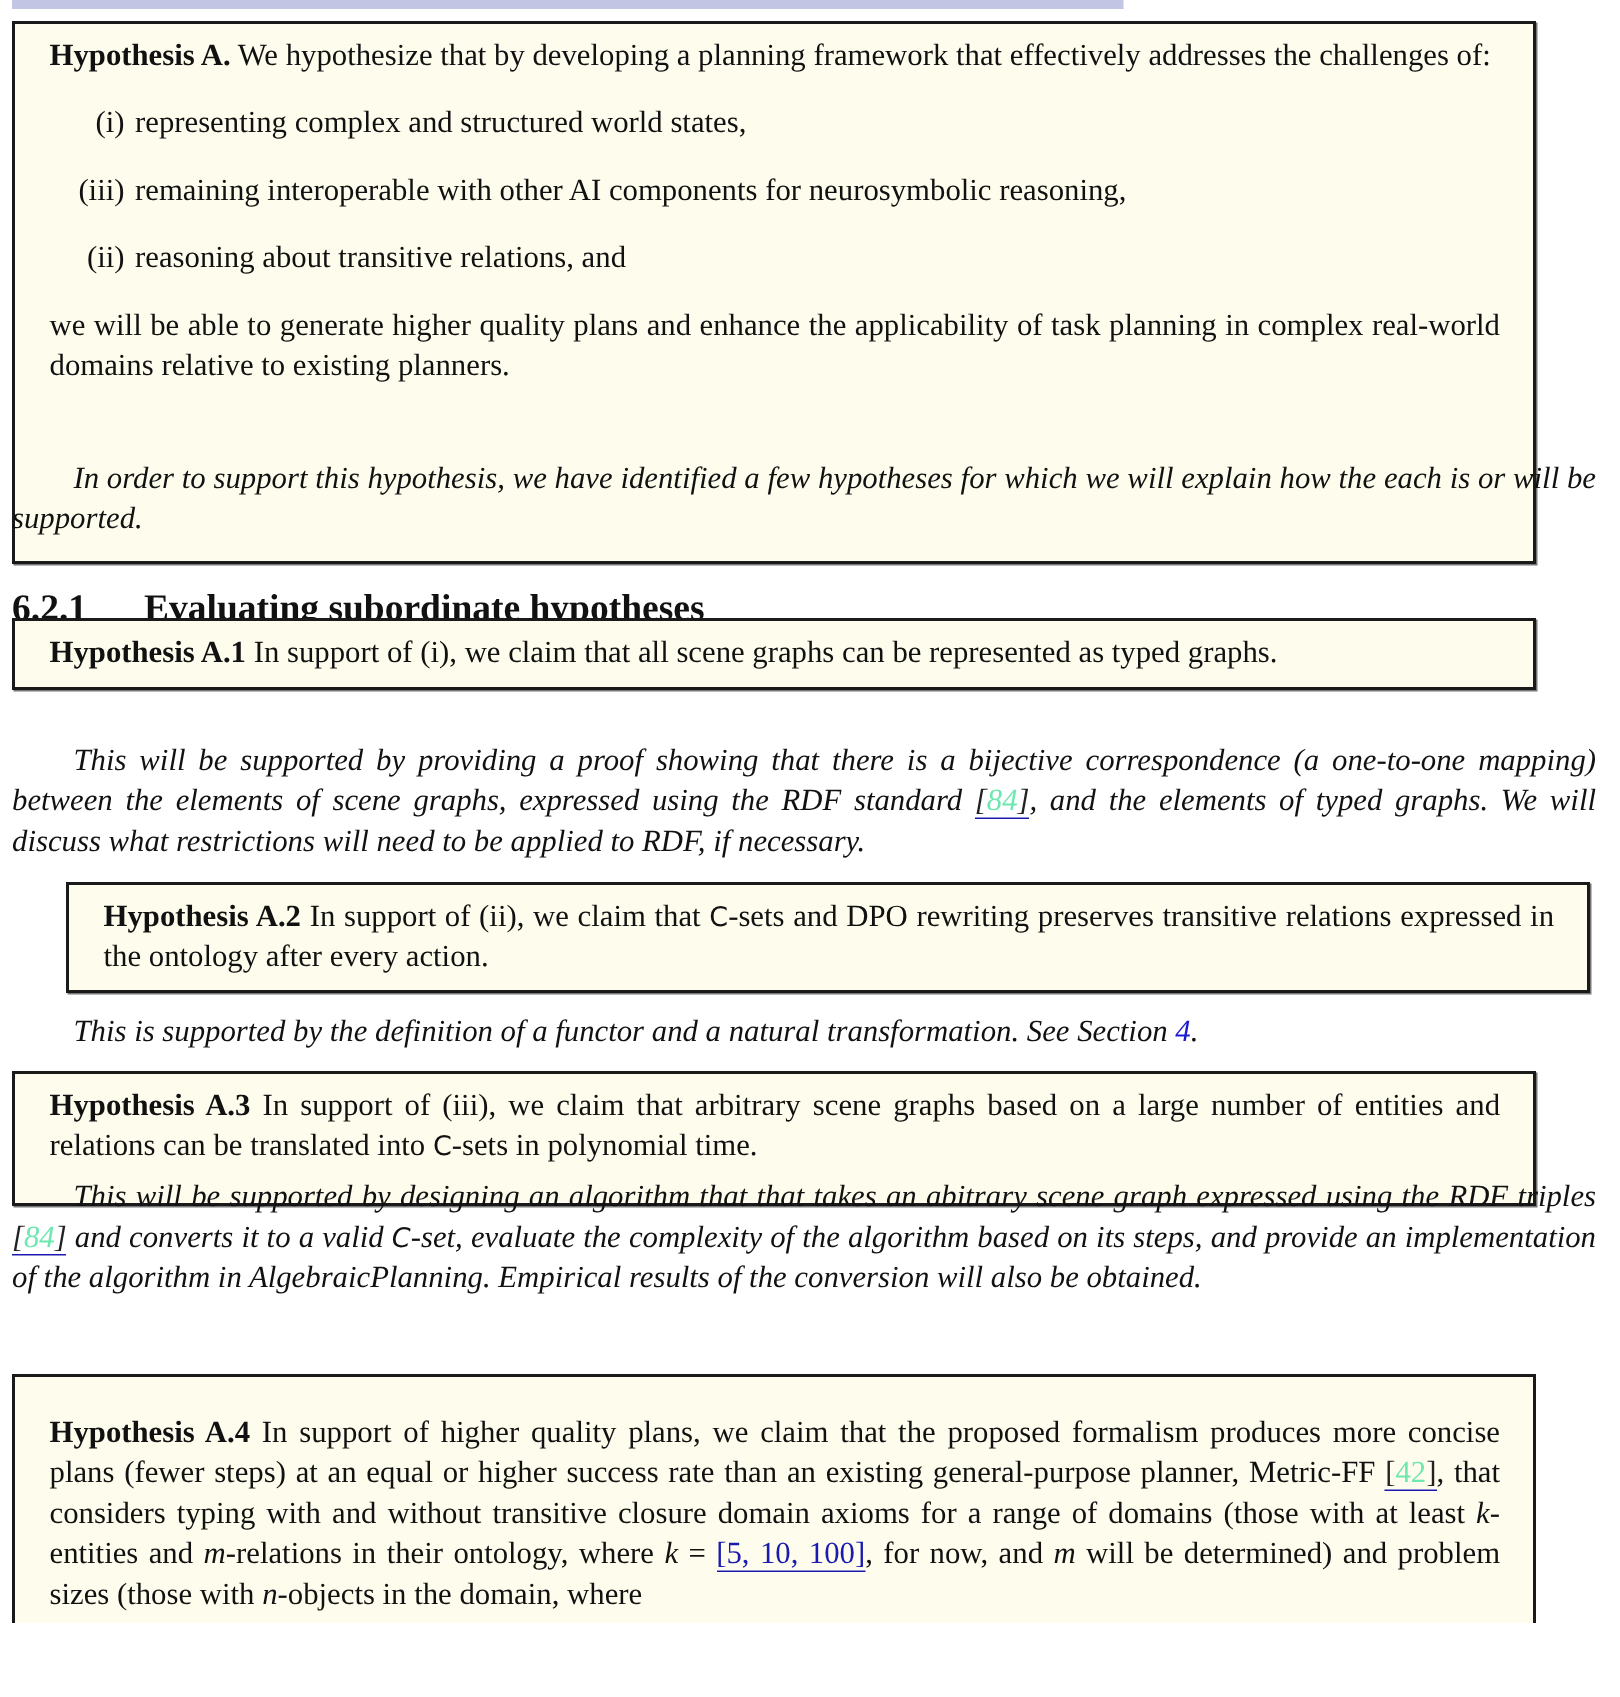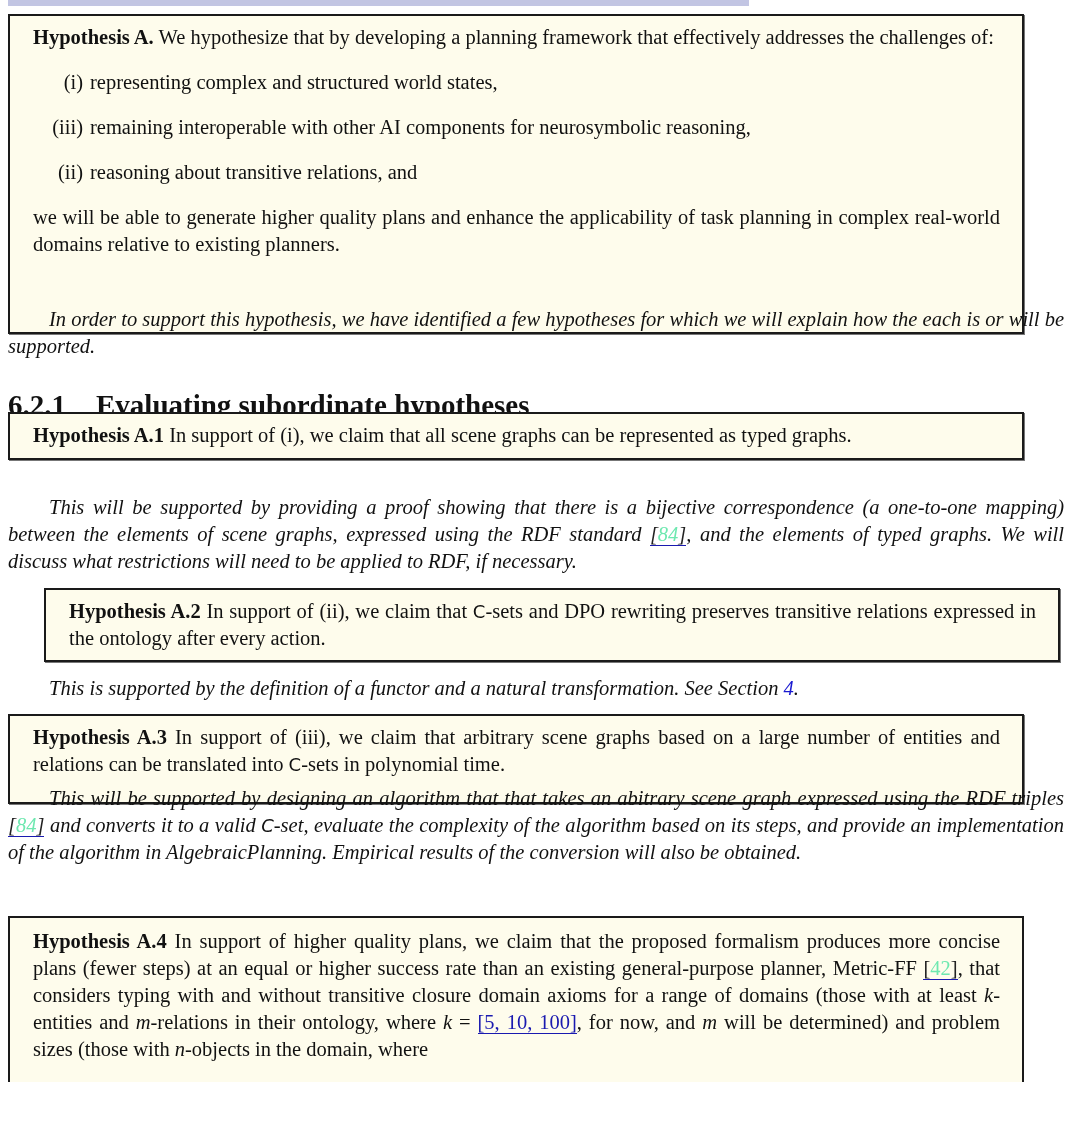--- a/index.html
+++ b/index.html
@@ -23,36 +23,36 @@
   .bold { font-weight: bold; }
   .list { margin: 0; padding: 0; list-style: none; }
   .list li { position: relative; padding-left: 57px; margin: 0; }
   .list .lbl { position: absolute; right: calc(100% - 50px); white-space: nowrap; }
   .para {
     position: absolute; left: 8px; width: 1056px; margin: 0;
     text-align: justify; text-indent: 41px; font-style: italic;
   }
   .heading {
     position: absolute; left: 8px; top: 392px; margin: 0;
-    font-weight: bold; font-size: 29px;
+    font-weight: bold; font-size: 25px;
   }
   .heading .num { display: inline-block; width: 88px; }
   .cite { color: #6ee8b0; border-bottom: 1.5px solid #1a1ab0; }
   .cite .br { color: #222; }
   .ref { color: #1a1ad0; }
   .refu { color: #1a1ab0; border-bottom: 1.5px solid #1a1ab0; }
   .sans { font-family: "DejaVu Sans", sans-serif; font-size: 18px; }
   i.m { font-style: italic; }
 </style>
 </head>
 <body>
 
 <div class="topbar"></div>
 
-<div class="hbox" style="top:14px; height:320px; padding-top:8px;">
+<div class="hbox" style="top:14px; height:362px; padding-top:8px;">
   <p>
     <span class="bold">Hypothesis A.</span>
     <span>We hypothesize that by developing a planning framework that effectively addresses the challenges of:</span>
   </p>
   <ul class="list" style="margin-top:18px;">
     <li style="margin-bottom:18px;">
       <span class="lbl">(i)</span>
       <span>representing complex and structured world states,</span>
     </li>
     <li style="margin-bottom:18px;">
@@ -106,21 +106,21 @@
   </p>
 </div>
 
 <p class="para" style="top:785px;">
   <span>This will be supported by designing an algorithm that that takes an abitrary scene graph expressed using the RDF triples</span>
   <a class="cite"><span class="br">[</span><span>84</span><span class="br">]</span></a>
   <span>and converts it to a valid</span>
   <span class="sans">C</span><span>-set, evaluate the complexity of the algorithm based on its steps, and provide an implementation of the algorithm in AlgebraicPlanning. Empirical results of the conversion will also be obtained.</span>
 </p>
 
-<div class="hbox open" style="top:916px; height:166px; padding-top:10px;">
+<div class="hbox open" style="top:916px; height:166px; padding-top:24px;">
   <p>
     <span class="bold">Hypothesis A.4</span>
     <span>In support of higher quality plans, we claim that the proposed formalism produces more concise plans (fewer steps) at an equal or higher success rate than an existing general-purpose planner, Metric-FF</span>
     <a class="cite"><span class="br">[</span><span>42</span><span class="br">]</span></a><span>, that considers typing with and without transitive closure domain axioms for a range of domains (those with at least</span>
     <i class="m">k</i><span>-entities and</span>
     <i class="m">m</i><span>-relations in their ontology, where</span>
     <i class="m">k</i><span> = </span><a class="refu">[5, 10, 100]</a><span>, for now, and</span>
     <i class="m">m</i>
     <span>will be determined) and problem sizes (those with</span>
     <i class="m">n</i><span>-objects in the domain, where</span>

